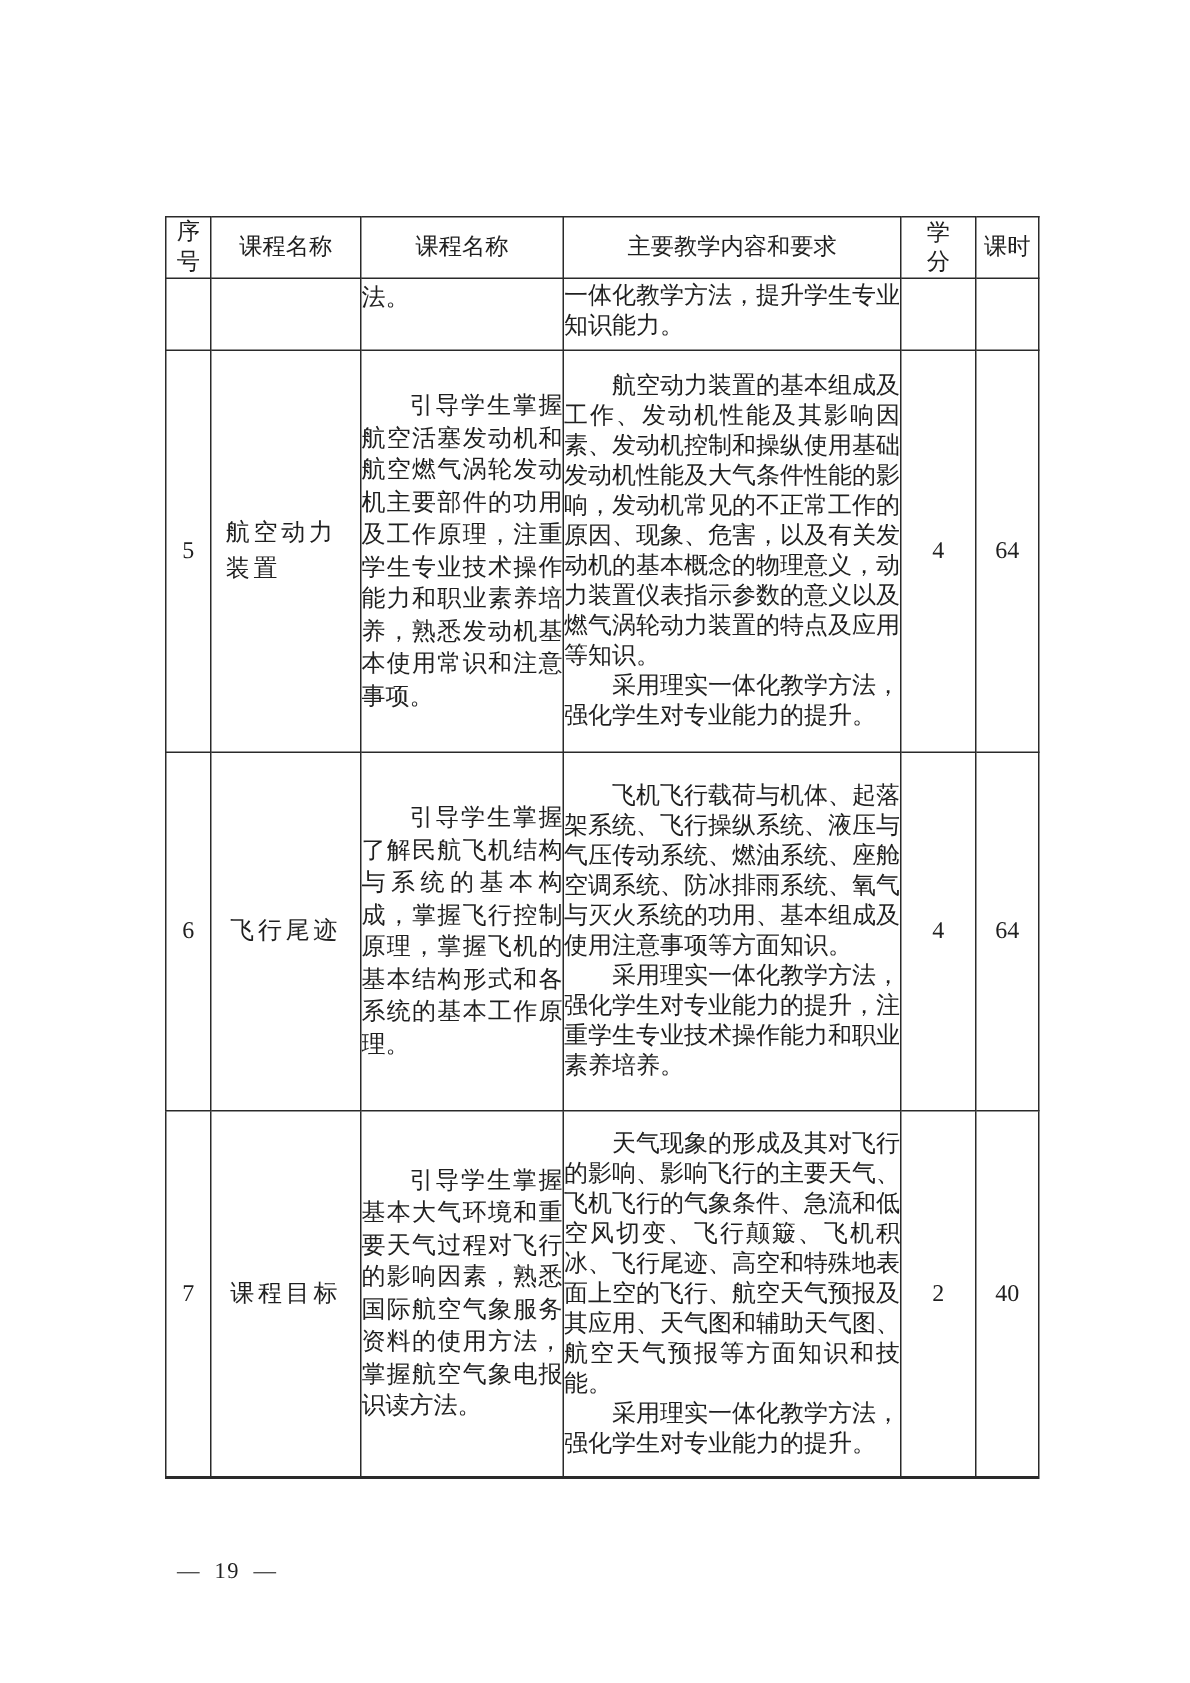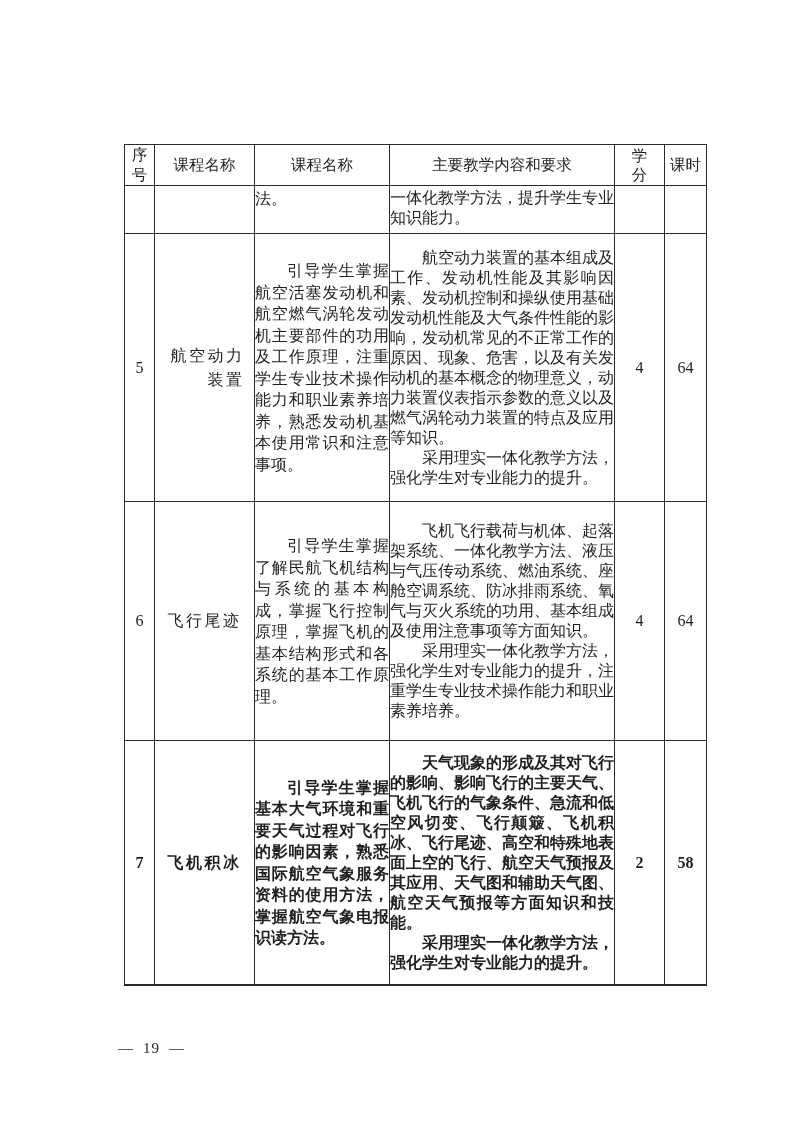--- a/index.html
+++ b/index.html
@@ -11,21 +11,21 @@
     position: relative;
     width: 793px;
     height: 1122px;
     background: #ffffff;
     font-family: "Liberation Serif", "DejaVu Serif", serif;
     color: #1f1f1f;
     overflow: hidden;
   }
   table.ctable {
     position: absolute;
-    left: 124px;
+    left: 110px;
     top: 144px;
     width: 582px;
     border-collapse: collapse;
     table-layout: fixed;
     border: 1px solid #2a2a2a;
     border-bottom-width: 2px;
   }
   table.ctable th, table.ctable td {
     border: 1px solid #2a2a2a;
     font-weight: normal;
@@ -45,37 +45,37 @@
   col.c-cont  { width: 225px; }
   col.c-cred  { width: 50px; }
   col.c-hours { width: 42px; }
   
   td.no-cell, td.cred-cell, td.hours-cell { text-align: center; font-size: 16px; }
   td.name-cell { text-align: center; }
   .course-name {
     display: inline-block;
     max-width: 80px;
     letter-spacing: 2.5px;
-    text-align: right;
+    text-align: left;
     line-height: 24px;
   }
   td.obj-cell  { padding: 0 9px; }
   td.cont-cell { padding: 0 6px; vertical-align: middle; }
   td.obj-cell p, td.cont-cell p {
     margin: 0;
     text-align: justify;
     text-indent: 2em;
     line-height: 21.5px;
   }
   td.cont-cell p { line-height: 20px; }
   tr.cont-row td { height: 47px; vertical-align: top; }
   tr.cont-row td p { text-indent: 0; padding-top: 2px; }
   tr.row-5 td { height: 267px; }
   tr.row-6 td { height: 238px; }
-  tr.row-7 td { height: 243px; font-weight: bold; }
+  tr.row-7 td { height: 243px; }
   
   .footer {
     position: absolute;
     left: 118px;
     top: 1040px;
     font-size: 15px;
     letter-spacing: 1px;
     color: #1f1f1f;
     display: flex;
     align-items: center;
@@ -139,41 +139,41 @@
 
       <tr class="row-6">
         <td class="no-cell">6</td>
         <td class="name-cell">
           <span class="course-name">飞行尾迹</span>
         </td>
         <td class="obj-cell">
           <p>引导学生掌握了解民航飞机结构与系统的基本构成，掌握飞行控制原理，掌握飞机的基本结构形式和各系统的基本工作原理。</p>
         </td>
         <td class="cont-cell">
-          <p>飞机飞行载荷与机体、起落架系统、一体化教学方法、液压与气压传动系统、燃油系统、座舱空调系统、防冰排雨系统、氧气与灭火系统的功用、基本组成及使用注意事项等方面知识。</p>
+          <p>飞机飞行载荷与机体、起落架系统、飞行操纵系统、液压与气压传动系统、燃油系统、座舱空调系统、防冰排雨系统、氧气与灭火系统的功用、基本组成及使用注意事项等方面知识。</p>
           <p>采用理实一体化教学方法，强化学生对专业能力的提升，注重学生专业技术操作能力和职业素养培养。</p>
         </td>
         <td class="cred-cell">4</td>
         <td class="hours-cell">64</td>
       </tr>
 
       <tr class="row-7">
         <td class="no-cell">7</td>
         <td class="name-cell">
-          <span class="course-name">飞机积冰</span>
+          <span class="course-name">课程目标</span>
         </td>
         <td class="obj-cell">
           <p>引导学生掌握基本大气环境和重要天气过程对飞行的影响因素，熟悉国际航空气象服务资料的使用方法，掌握航空气象电报识读方法。</p>
         </td>
         <td class="cont-cell">
           <p>天气现象的形成及其对飞行的影响、影响飞行的主要天气、飞机飞行的气象条件、急流和低空风切变、飞行颠簸、飞机积冰、飞行尾迹、高空和特殊地表面上空的飞行、航空天气预报及其应用、天气图和辅助天气图、航空天气预报等方面知识和技能。</p>
           <p>采用理实一体化教学方法，强化学生对专业能力的提升。</p>
         </td>
         <td class="cred-cell">2</td>
-        <td class="hours-cell">58</td>
+        <td class="hours-cell">40</td>
       </tr>
     </tbody>
   </table>
 
   <div class="footer">
     <span class="dash">—</span>
     <span>19</span>
     <span class="dash">—</span>
   </div>
 

